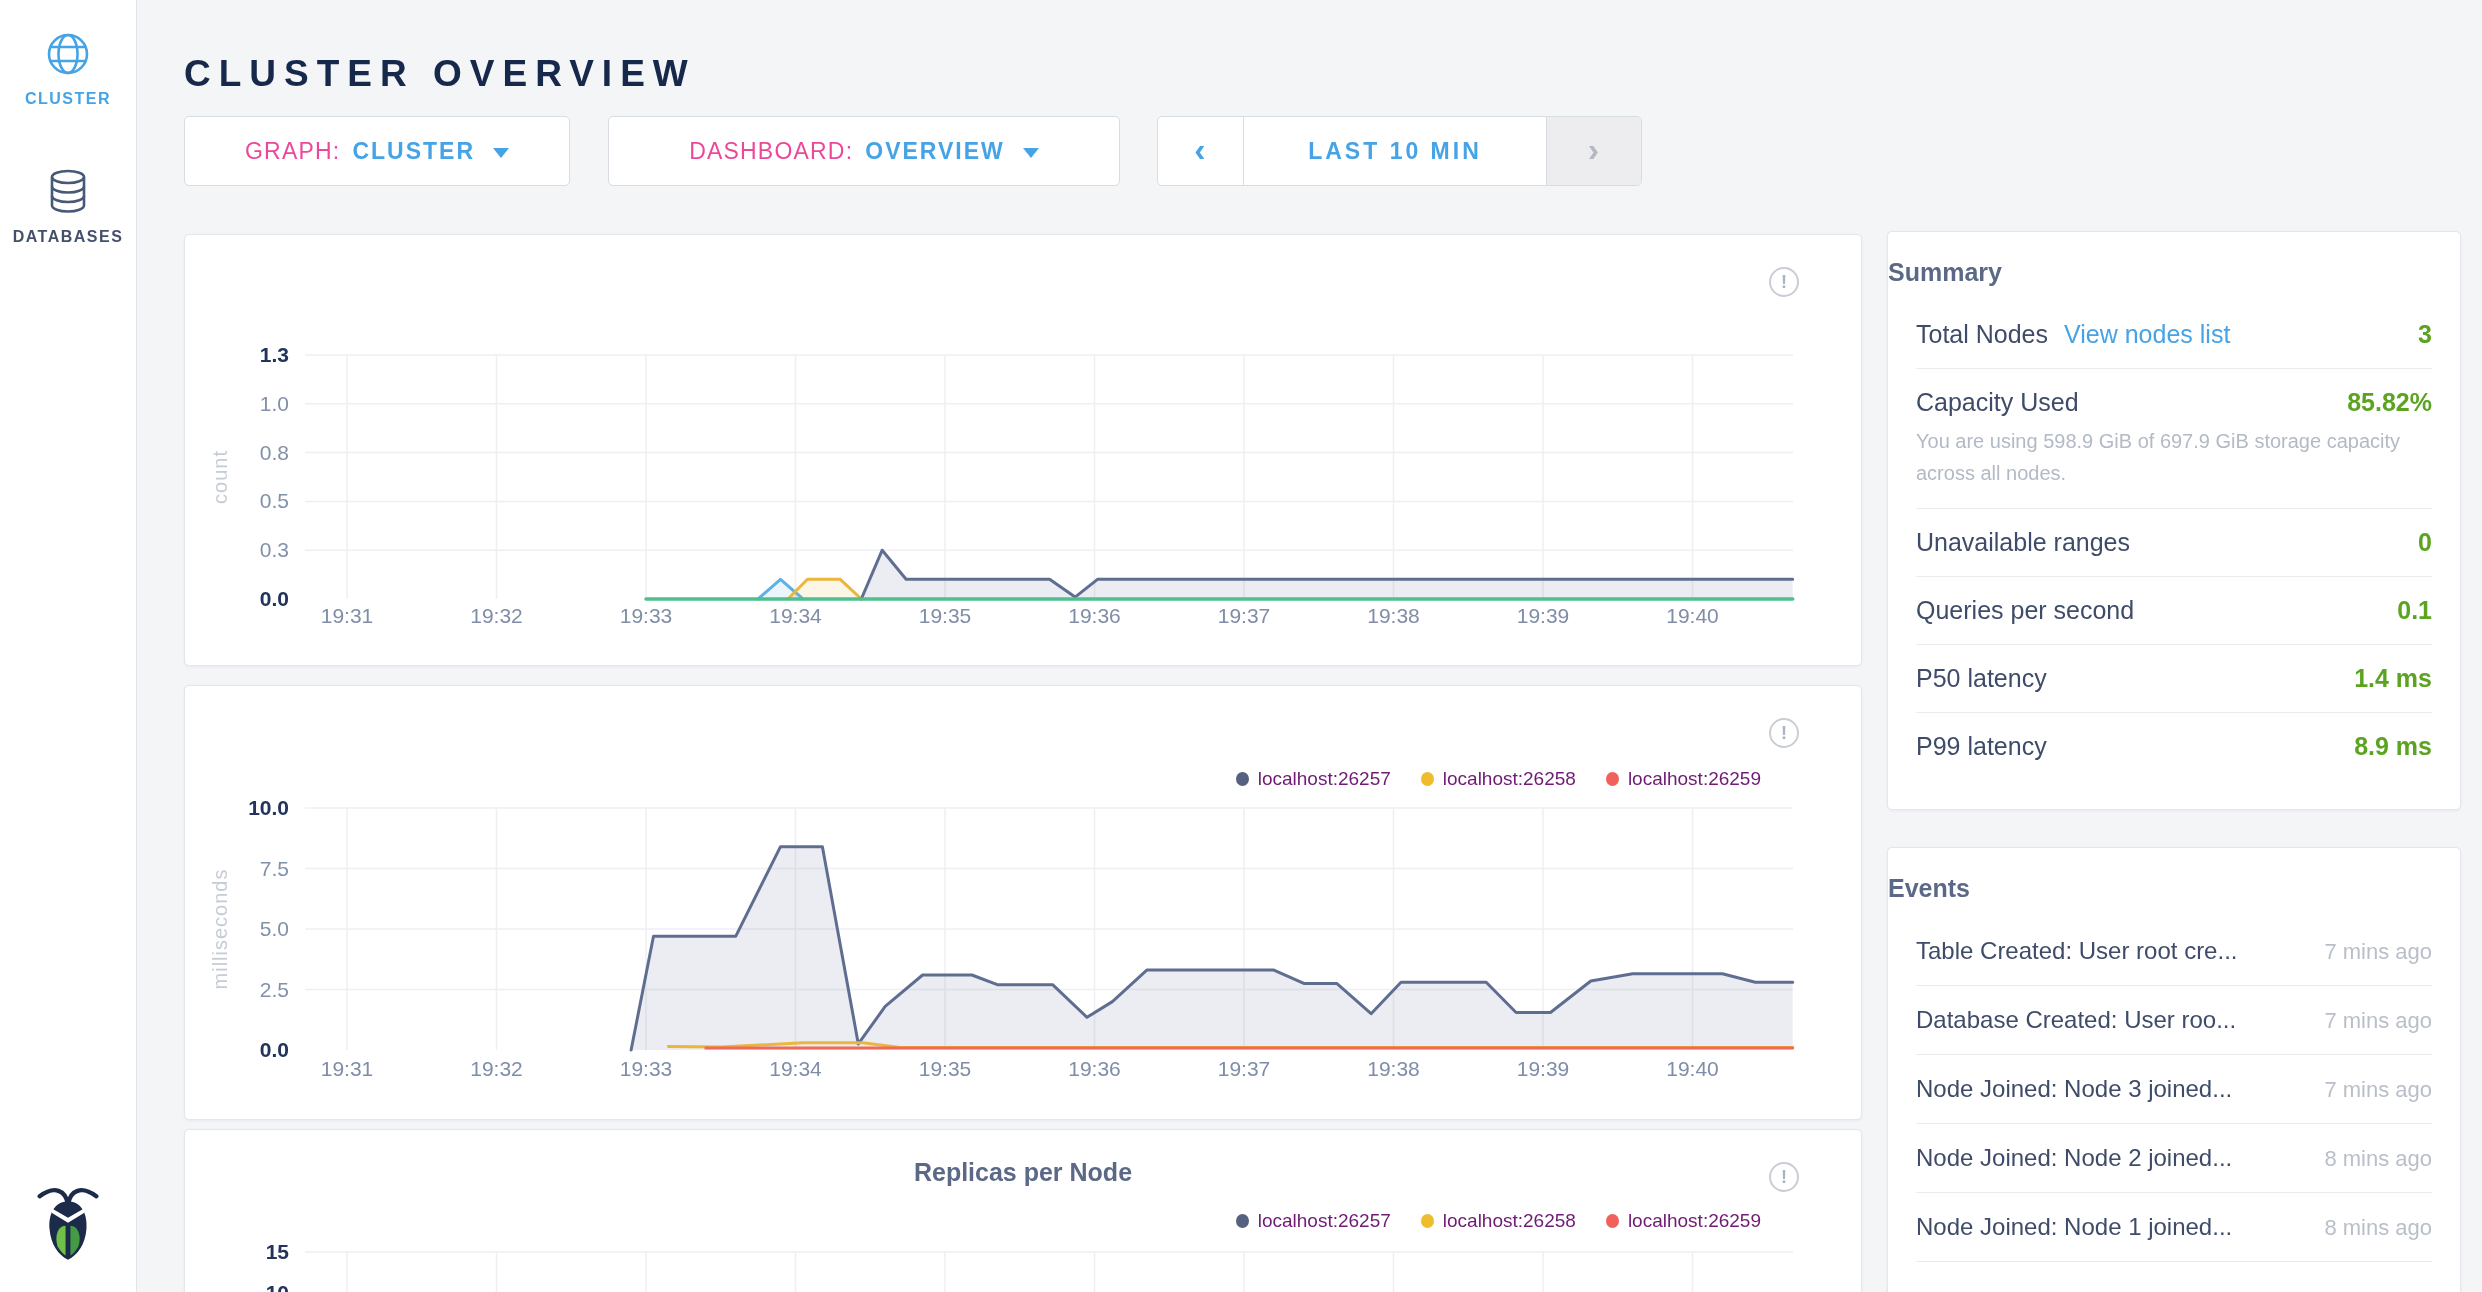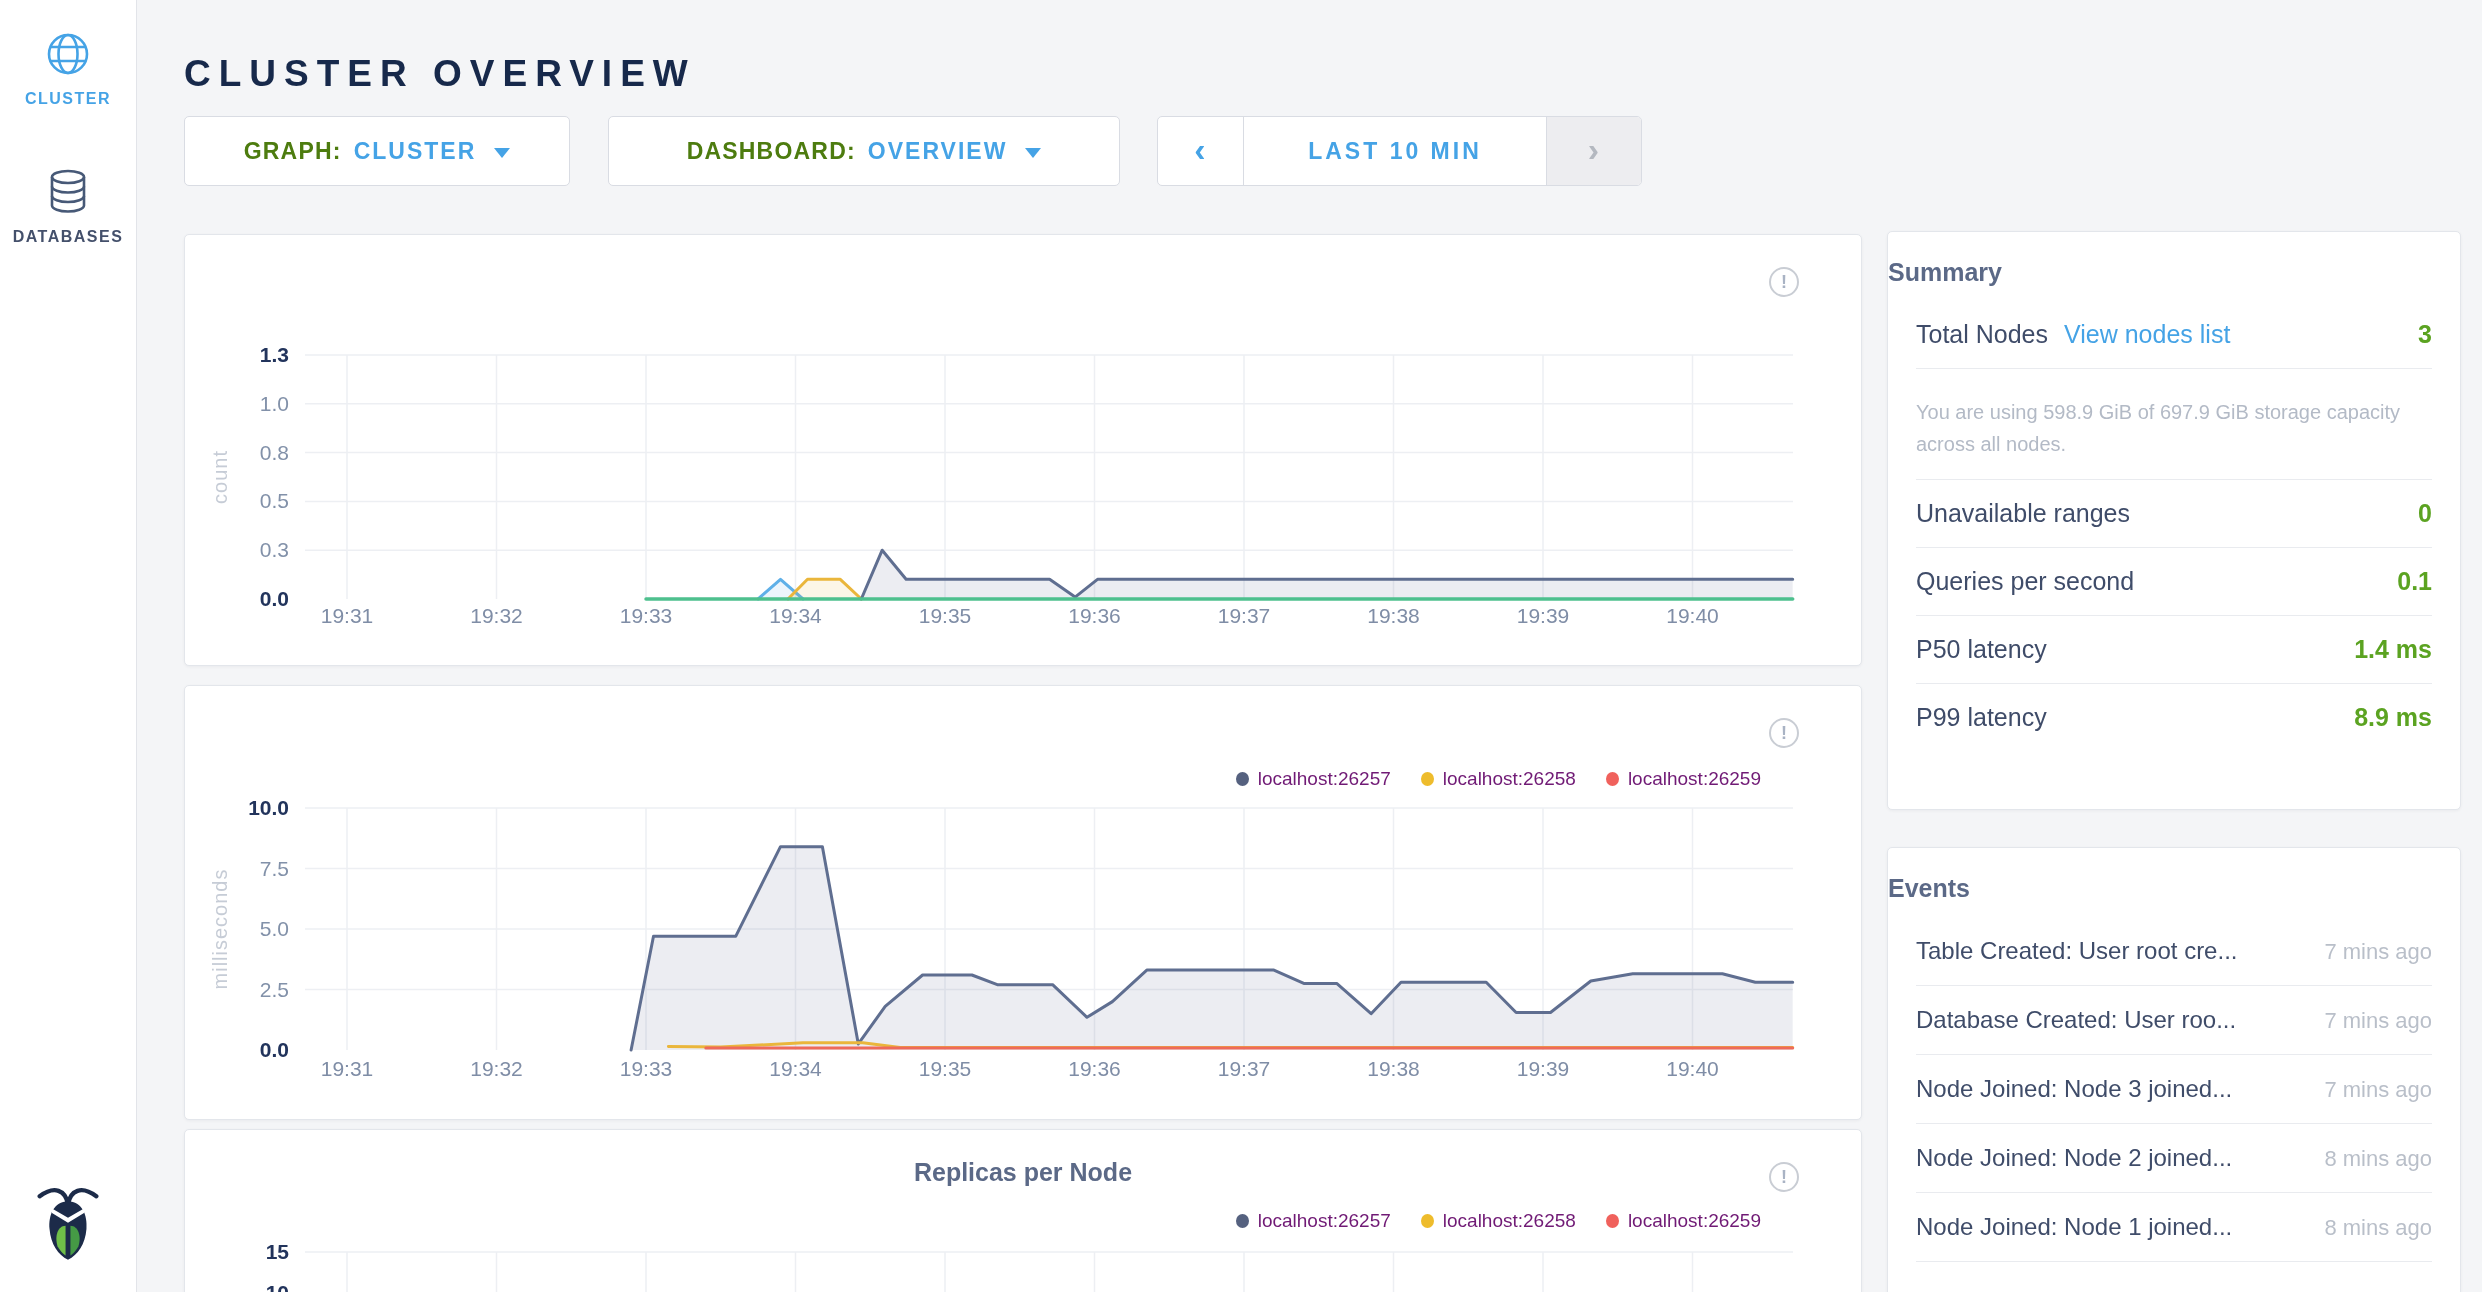--- a/index.html
+++ b/index.html
@@ -13,21 +13,21 @@
   .sidebar{position:absolute;left:0;top:0;width:136px;height:100%;background:#ffffff;border-right:1px solid #e2e4e9;}
   .nav-item{position:absolute;left:0;width:136px;text-align:center;cursor:pointer;}
   .nav-icon{display:inline-block;}
   .nav-label{display:block;font-size:16px;font-weight:bold;letter-spacing:1.5px;margin-top:8px;}
   .nav-label.blue{color:var(--accent,#45a3e6);}
   .nav-label.dark{color:#44506b;}
   .sidebar-logo{position:absolute;left:0;bottom:24px;width:136px;text-align:center;}
   
   .page-title{position:absolute;left:184px;top:28px;font-size:37px;font-weight:bold;letter-spacing:8px;color:var(--navy-text,#17294b);}
   .ctrl{position:absolute;top:116px;height:70px;box-sizing:border-box;background:#fff;border:1px solid #d9dce3;border-radius:5px;display:flex;align-items:center;justify-content:center;font-size:23px;letter-spacing:1.2px;cursor:pointer;}
-  .ctrl-label{color:#4d7c0f;font-weight:700;}
+  .ctrl-label{color:#ec4899;font-weight:400;}
   .ctrl-value{color:var(--accent,#45a3e6);font-weight:bold;margin-left:12px;letter-spacing:2px;}
   .caret{width:0;height:0;border-left:8px solid transparent;border-right:8px solid transparent;border-top:10px solid var(--accent,#45a3e6);margin-left:18px;margin-top:3px;}
   #ctrl-graph{left:184px;width:386px;}
   #ctrl-dashboard{left:608px;width:512px;}
   #ctrl-time{left:1157px;width:485px;padding:0;overflow:hidden;cursor:default;}
   .tr-seg{height:100%;display:flex;align-items:center;justify-content:center;box-sizing:border-box;}
   .tr-prev{width:86px;border-right:1px solid #d9dce3;color:var(--accent,#45a3e6);font-size:34px;font-weight:bold;cursor:pointer;padding-bottom:4px;}
   .tr-label{flex:1;color:var(--accent,#45a3e6);font-weight:bold;letter-spacing:3px;cursor:pointer;}
   .tr-next{width:95px;border-left:1px solid #d9dce3;background:#ededf0;color:#b4b8c0;font-size:34px;font-weight:bold;cursor:pointer;padding-bottom:4px;}
   
@@ -260,20 +260,24 @@
     <div class="side-title">Summary</div>
     <div class="side-body" id="summary-rows">
         <div class="sum-row">
           <div class="sum-main">
             <span class="sum-label">Total Nodes</span>
             <a class="sum-link">View nodes list</a>
             <span class="sum-value">3</span>
           </div>
         </div>
         <div class="sum-row">
+          <div class="sum-main">
+            <span class="sum-label">Capacity Used</span>
+            <span class="sum-value">85.82%</span>
+          </div>
           <div class="sum-sub">You are using 598.9 GiB of 697.9 GiB storage capacity across all nodes.</div>
         </div>
         <div class="sum-row">
           <div class="sum-main">
             <span class="sum-label">Unavailable ranges</span>
             <span class="sum-value">0</span>
           </div>
         </div>
         <div class="sum-row">
           <div class="sum-main">

